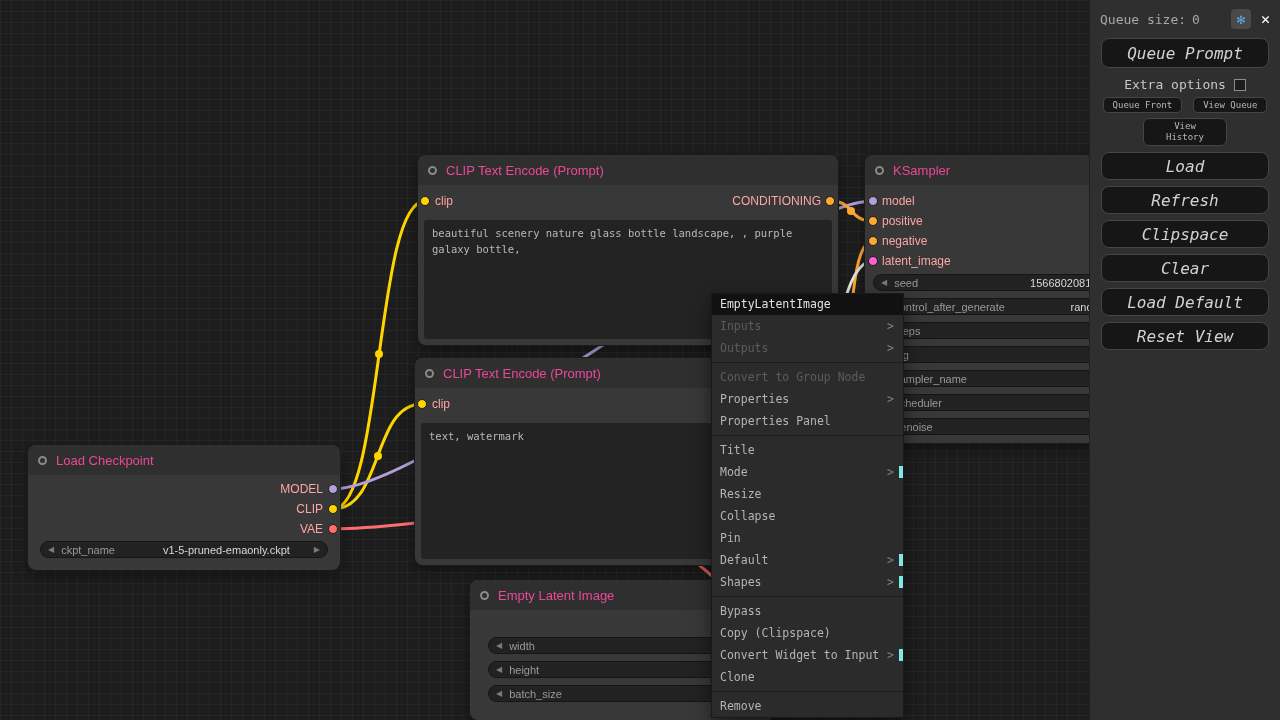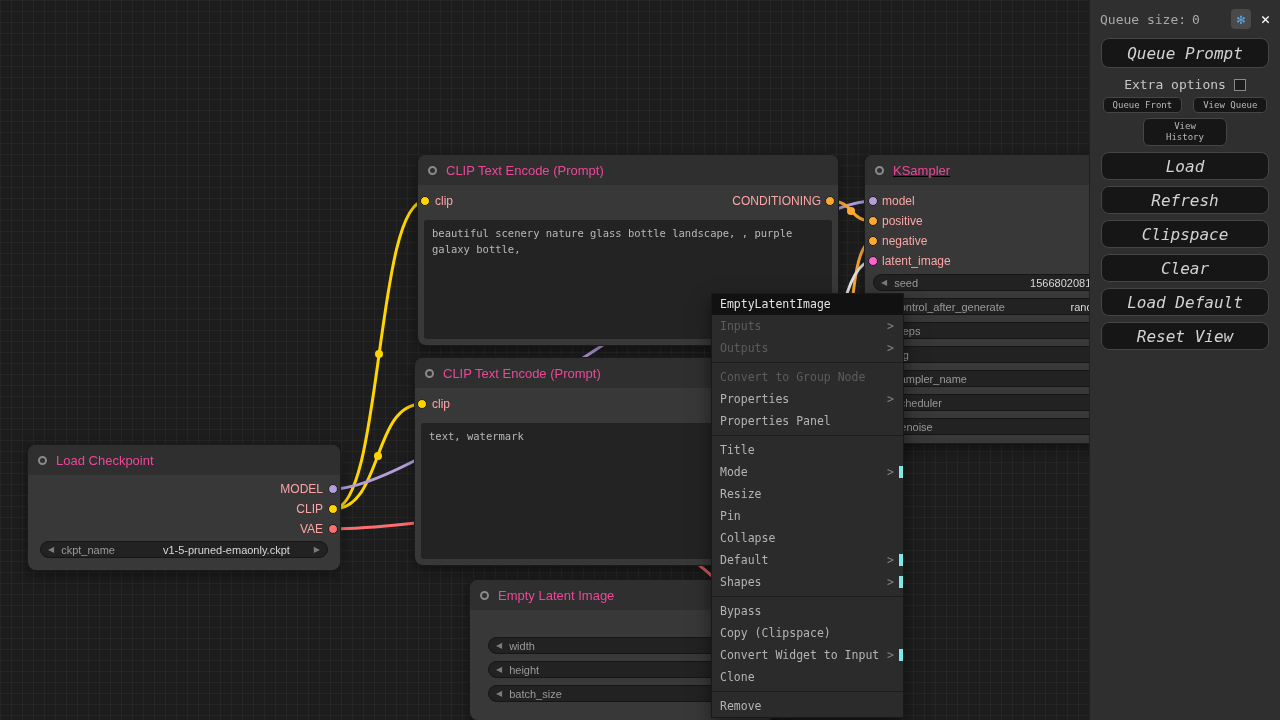--- a/index.html
+++ b/index.html
@@ -111,21 +111,21 @@
 <div class="node" style="left:418px; top:155px; width:420px; height:190px;">
   <div class="node-title">
     <span class="collapse-dot"></span>
     <span>CLIP Text Encode (Prompt)</span>
   </div>
   <span class="port-label port-left" style="top:38px;">clip</span>
   <span class="port-label port-right" style="top:38px;">CONDITIONING</span>
   <div class="textarea" style="left:6px; top:65px; width:408px; height:119px;">beautiful scenery nature glass bottle landscape, , purple galaxy bottle,</div>
 </div>
 
-<div class="node" style="left:865px; top:155px; width:285px; height:288px;text-decoration:underline;">
+<div class="node" style="left:865px; top:155px; width:285px; height:288px;">
   <div class="node-title">
     <span class="collapse-dot"></span>
     <span>KSampler</span>
   </div>
   <span class="port-label port-left" style="top:38px;">model</span>
   <span class="port-label port-left" style="top:58px;">positive</span>
   <span class="port-label port-left" style="top:78px;">negative</span>
   <span class="port-label port-left" style="top:98px;">latent_image</span>
 
   <div class="widget" style="left:8px; top:119px; width:269px;">
@@ -268,24 +268,24 @@
   </div>
   <div class="ctx-item">
     <span>Mode</span>
     <span class="arrow-sub">&gt;</span>
     <span class="cyan-mark"></span>
   </div>
   <div class="ctx-item">
     <span>Resize</span>
   </div>
   <div class="ctx-item">
+    <span>Collapse</span>
+  </div>
+  <div class="ctx-item">
     <span>Pin</span>
-  </div>
-  <div class="ctx-item">
-    <span>Collapse</span>
   </div>
   <div class="ctx-item">
     <span>Default</span>
     <span class="arrow-sub">&gt;</span>
     <span class="cyan-mark"></span>
   </div>
   <div class="ctx-item">
     <span>Shapes</span>
     <span class="arrow-sub">&gt;</span>
     <span class="cyan-mark"></span>

